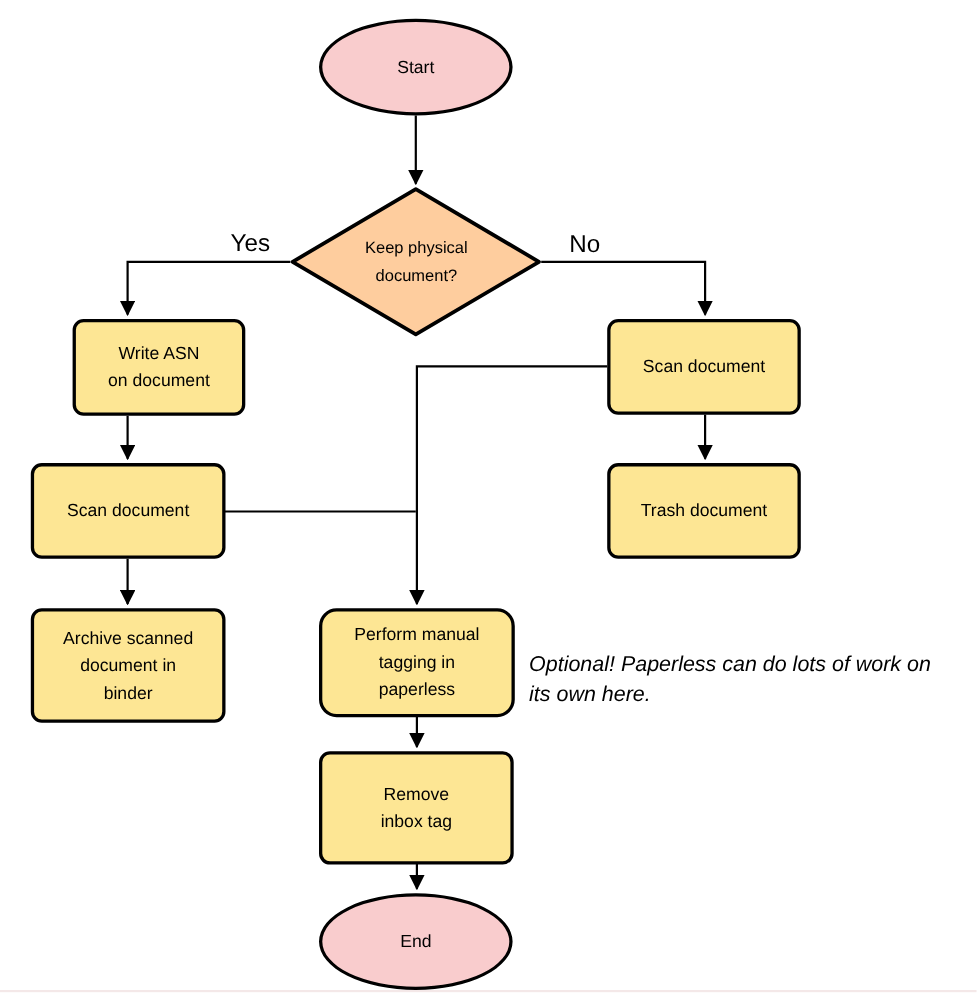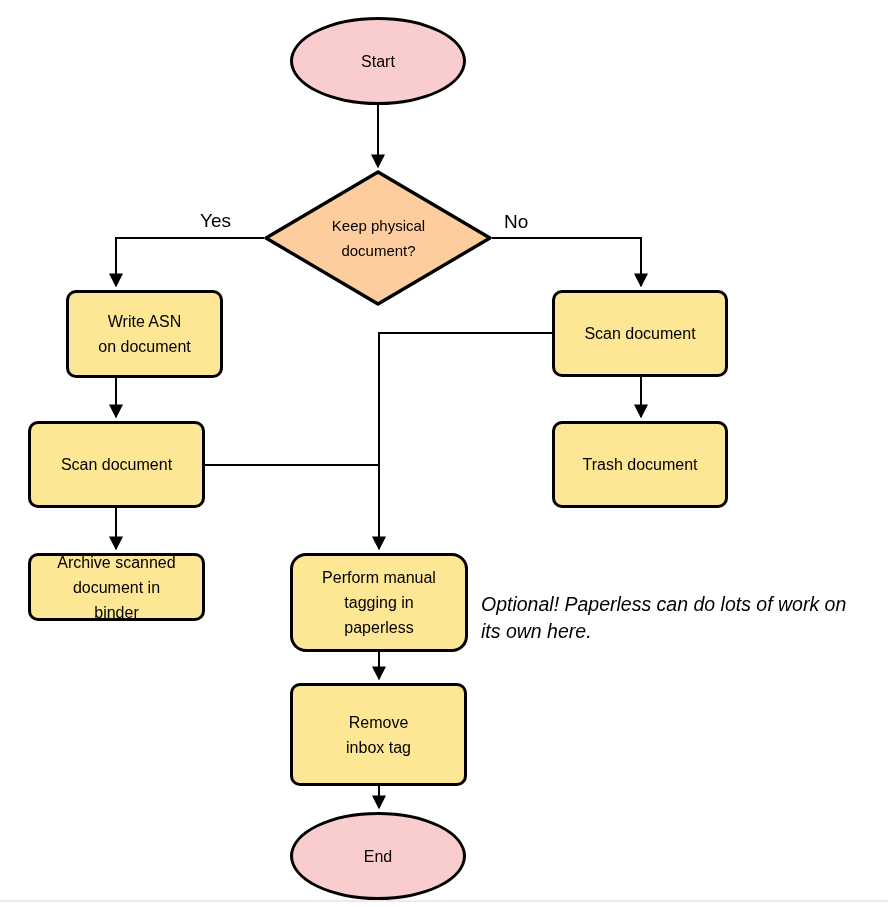--- a/index.html
+++ b/index.html
@@ -47,21 +47,21 @@
     border:3px solid var(--stroke);
     border-radius:50%;
   }
   .decision-label{
     position:absolute;z-index:2;
     display:flex;align-items:center;justify-content:center;
     text-align:center;font-size:15px;line-height:25px;white-space:pre-line;
   }
   .edge-label{
     position:absolute;z-index:2;
-    text-align:left;font-size:19px;line-height:22px;
+    text-align:center;font-size:22px;line-height:22px;
   }
   .annotation{
     position:absolute;z-index:2;
     font-size:19.5px;line-height:27px;font-style:italic;
     white-space:pre-line;
   }
   .bottom-rule{
     position:absolute;z-index:0;
     left:0;top:900px;width:888px;height:2px;
     background:var(--bottom-rule);
@@ -116,21 +116,21 @@
   </div>
 
   <div class="node process" style="left:28px;top:421px;width:177px;height:87px;">
     <span>Scan document</span>
   </div>
 
   <div class="node process" style="left:552px;top:421px;width:176px;height:87px;justify-content:center;">
     <span>Trash document</span>
   </div>
 
-  <div class="node process" style="left:28px;top:553px;width:177px;height:68px;">
+  <div class="node process" style="left:28px;top:553px;width:177px;height:104px;">
     <span>Archive scanned
 document in
 binder</span>
   </div>
 
   <div class="node process" style="left:290px;top:553px;width:178px;height:99px;border-radius:16px;">
     <span>Perform manual
 tagging in
 paperless</span>
   </div>

